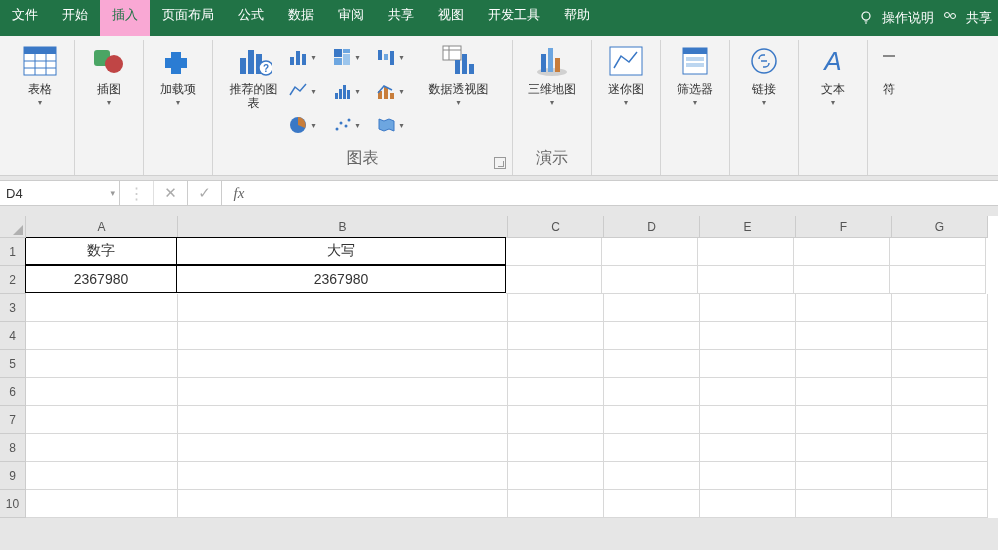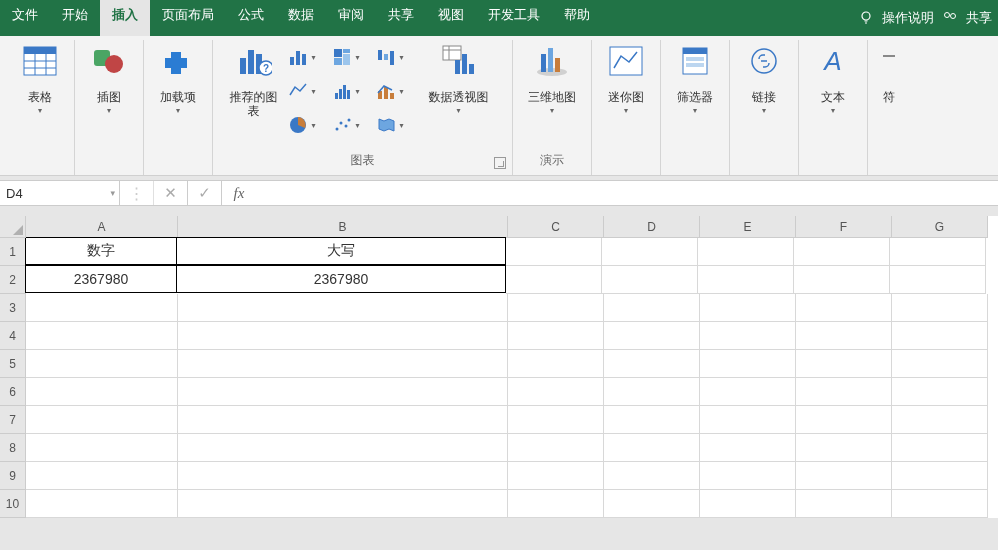--- a/index.html
+++ b/index.html
@@ -1,37 +1,37 @@
 <!DOCTYPE html>
 <html><head>
 <meta charset="utf-8">
 <style>
   * { box-sizing: border-box; margin: 0; padding: 0; font-family: "Microsoft YaHei", "Segoe UI", sans-serif; }
   body { width: 998px; height: 550px; background: #e6e6e6; overflow: hidden; }
 
   
   .menubar { display: flex; align-items: stretch; background: #217346; height: 36px; color: #fff; font-size: 13px; overflow: hidden; white-space: nowrap; }
   .menubar .tab { padding: 6px 12px 5px; cursor: pointer; }
-  .menubar .tab.active { background: #e5e5e5; color: #217346; font-weight: bold; }
+  .menubar .tab.active { background: #f9a8d4; color: #217346; }
   .menubar .spacer { flex: 1; }
   .menubar .right { display: flex; align-items: center; gap: 8px; padding-right: 6px; }
   .menubar .bulb, .menubar .share-ic { width: 16px; height: 16px; display: inline-block; }
 
   
   .ribbon { background: #f3f3f3; border-bottom: 1px solid #d0d0d0; height: 140px; display: flex; padding: 4px 6px 0; }
   .group { display: flex; flex-direction: column; align-items: center; padding: 2px 6px 2px; border-right: 1px solid #d4d4d4; }
   .group:last-child { border-right: none; }
   .group-body { display: flex; align-items: flex-start; gap: 6px; flex: 1; }
-  .group-label { font-size: 12px; color: #666; padding: 3px 0 4px; text-align: center; width: 100%; position: relative; }
+  .group-label { font-size: 16px; color: #666; padding: 3px 0 4px; text-align: center; width: 100%; position: relative; }
   .group-label .dlg { position: absolute; right: 0; bottom: 4px; width: 12px; height: 12px; border: 1px solid #999; }
   .group-label .dlg::after { content: ""; position: absolute; right: 1px; bottom: 1px; width: 5px; height: 5px; border-right: 1px solid #999; border-bottom: 1px solid #999; }
 
   .bigbtn { display: flex; flex-direction: column; align-items: center; width: 56px; cursor: pointer; padding: 2px; }
   .bigbtn .icon { width: 36px; height: 34px; margin-bottom: 4px; display: flex; align-items: center; justify-content: center; }
-  .bigbtn .lbl { font-size: 12px; color: #333; text-align: center; line-height: 14px; margin-top: 8px; }
+  .bigbtn .lbl { font-size: 12px; color: #333; text-align: center; line-height: 14px; }
   .bigbtn .dd { font-size: 8px; color: #666; margin-top: 2px; }
 
   .chart-grid { display: grid; grid-template-columns: repeat(3, 36px); grid-auto-rows: 30px; gap: 4px 8px; }
   .chart-sm { display: flex; align-items: center; cursor: pointer; }
   .chart-sm svg { width: 22px; height: 20px; }
   .chart-sm .dd { font-size: 8px; color: #666; margin-left: 2px; }
 
   
   .fbar { display: flex; align-items: flex-end; background: #fff; border-top: 1px solid #ccc; border-bottom: 1px solid #ccc; height: 26px; margin-top: 4px; }
   .namebox { width: 120px; border-right: 1px solid #ccc; height: 100%; display: flex; align-items: center; padding: 0 6px; font-size: 13px; color: #333; position: relative; }

